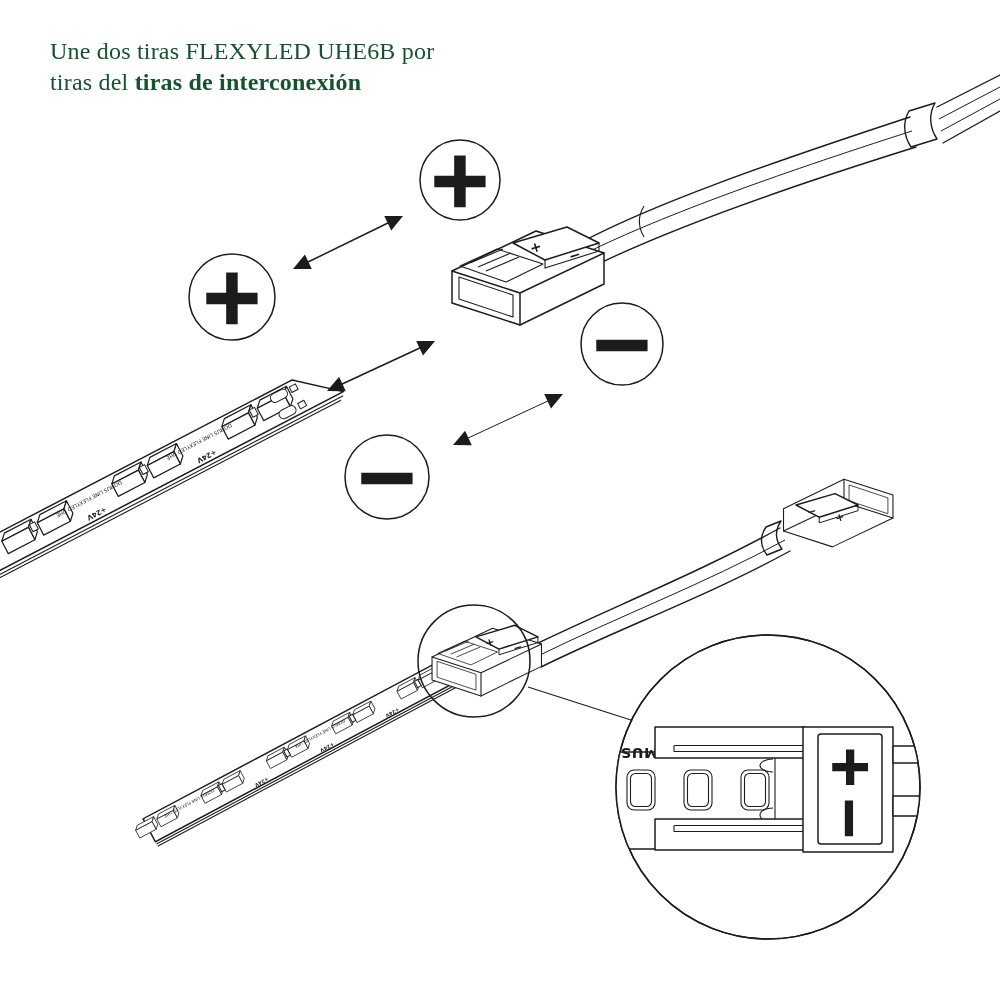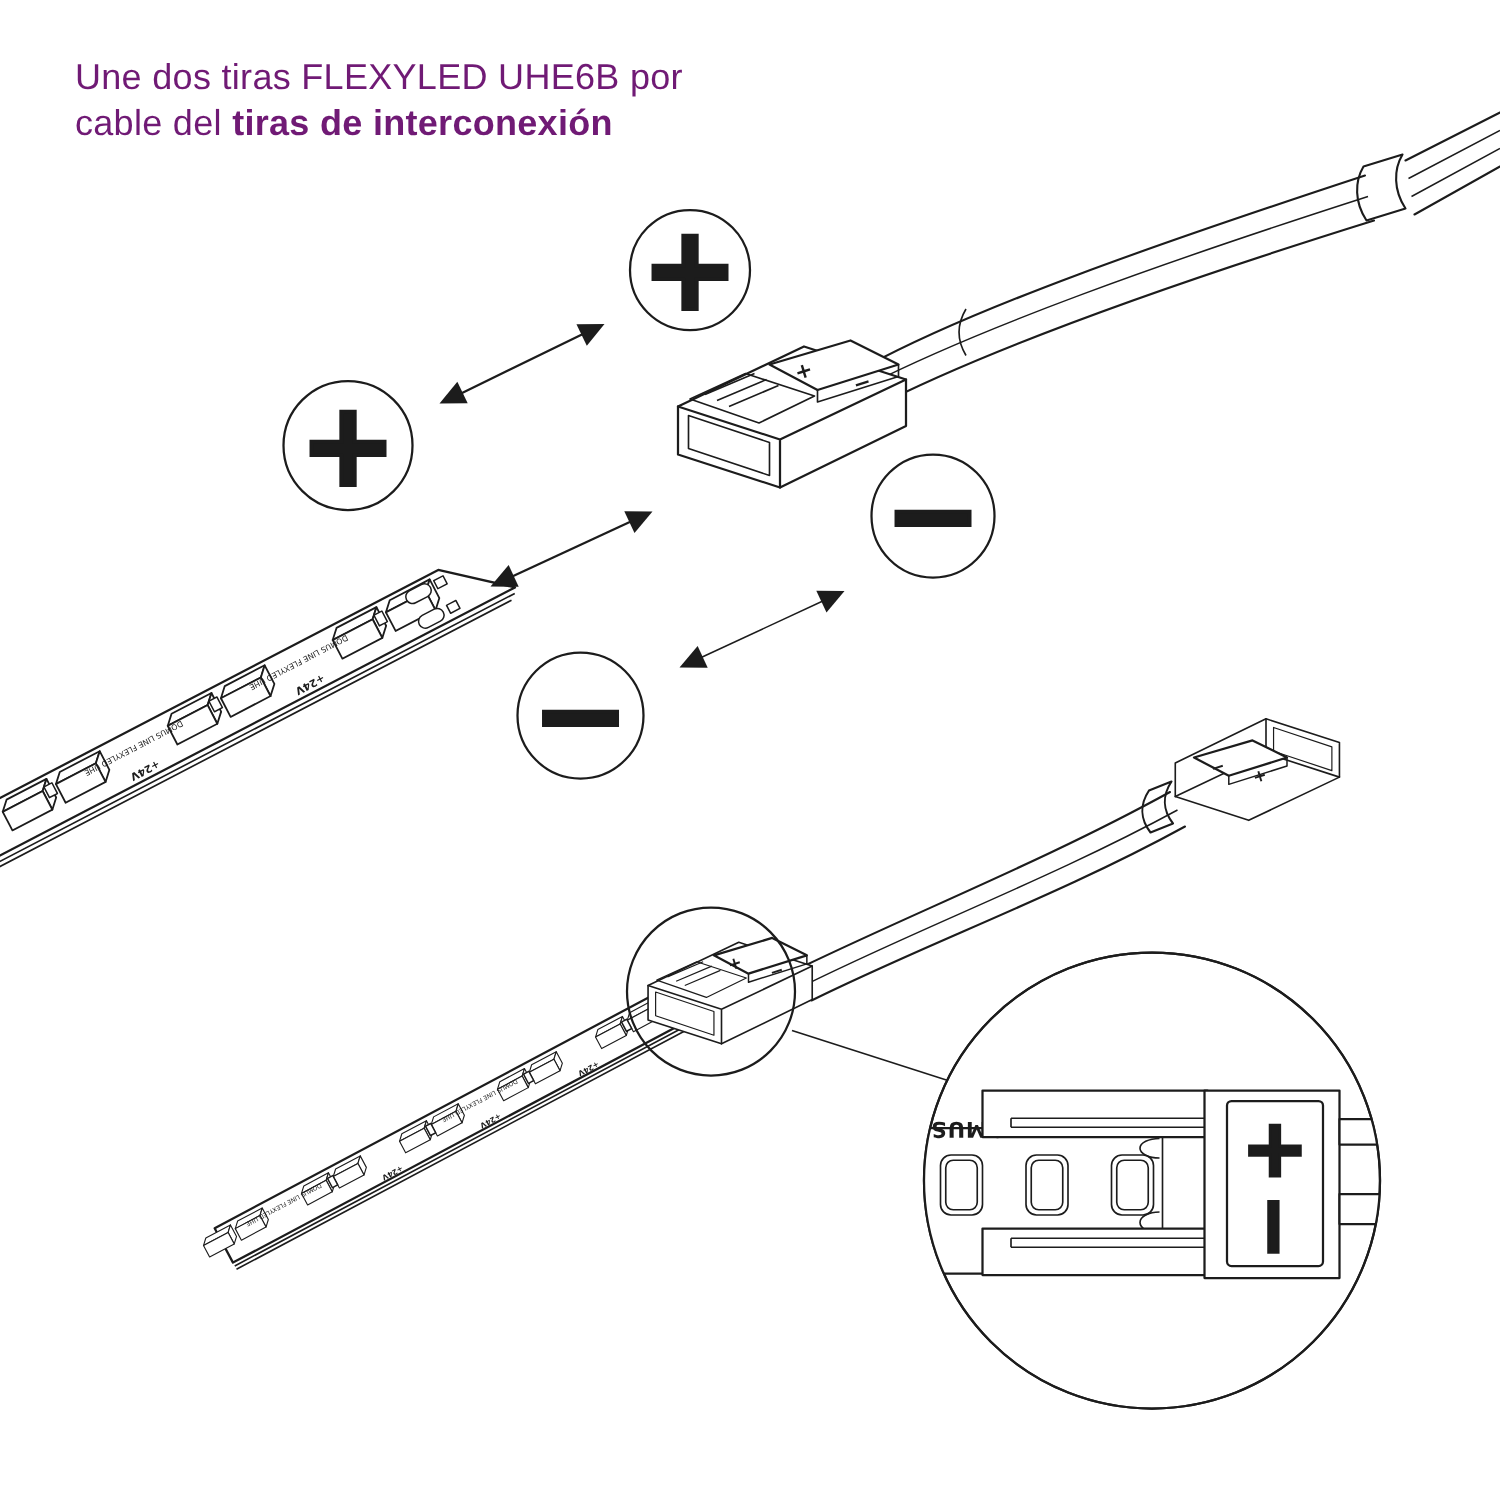--- a/index.html
+++ b/index.html
@@ -1,19 +1,19 @@
 <!DOCTYPE html>
 <html><head>
 <meta charset="utf-8">
 <style>
   html,body{margin:0;padding:0;background:#fff;}
   .stage{position:relative;width:1000px;height:1000px;background:#fff;overflow:hidden;
          font-family:"Liberation Sans",sans-serif;}
   .title{position:absolute;left:50px;top:36px;font-size:24px;line-height:31px;
-         color:#701a75;letter-spacing:.2px;}
+         color:#14532d;letter-spacing:.2px;font-family:Liberation Serif, serif;}
   .title .b{font-weight:700;}
   svg{position:absolute;left:0;top:0;}
   .wh{fill:#ffffff;stroke:#1c1c1c;stroke-width:1.5;stroke-linejoin:round;}
   .ln{fill:none;stroke:#1c1c1c;stroke-width:1.5;stroke-linejoin:round;stroke-linecap:round;}
   .ln14{fill:none;stroke:#1c1c1c;stroke-width:1.4;stroke-linejoin:round;stroke-linecap:round;}
   .ln11{fill:none;stroke:#1c1c1c;stroke-width:1.1;stroke-linejoin:round;}
   .ln10{fill:none;stroke:#1c1c1c;stroke-width:1;stroke-linejoin:round;}
   .wh12{fill:#fff;stroke:#1c1c1c;stroke-width:1.2;stroke-linejoin:round;}
   .wh10{fill:#fff;stroke:#1c1c1c;stroke-width:1;stroke-linejoin:round;}
   .blk{fill:#1c1c1c;stroke:none;}
@@ -26,21 +26,21 @@
   .brandflip{font-family:"DejaVu Sans",sans-serif;font-weight:bold;font-size:14.5px;
              fill:#1c1c1c;text-anchor:middle;letter-spacing:.5px;}
 </style>
 </head>
 <body>
 
 <div class="stage">
 
   <div class="title">
     <div>Une dos tiras FLEXYLED UHE6B por</div>
-    <div><span>cable del </span><span class="b">tiras de interconexión</span></div>
+    <div><span>tiras del </span><span class="b">tiras de interconexión</span></div>
   </div>
 
   <svg width="1000" height="1000" viewBox="0 0 1000 1000">
     <defs>
       <g id="led">
         <path class="wh12" d="M0,6 L6,0 L36,0 L30,6 Z"></path>
         <path class="wh12" d="M30,6 L36,0 L36,14 L30,20 Z"></path>
         <rect class="wh12" x="0" y="6" width="30" height="14"></rect>
       </g>
       <g id="connBody">

